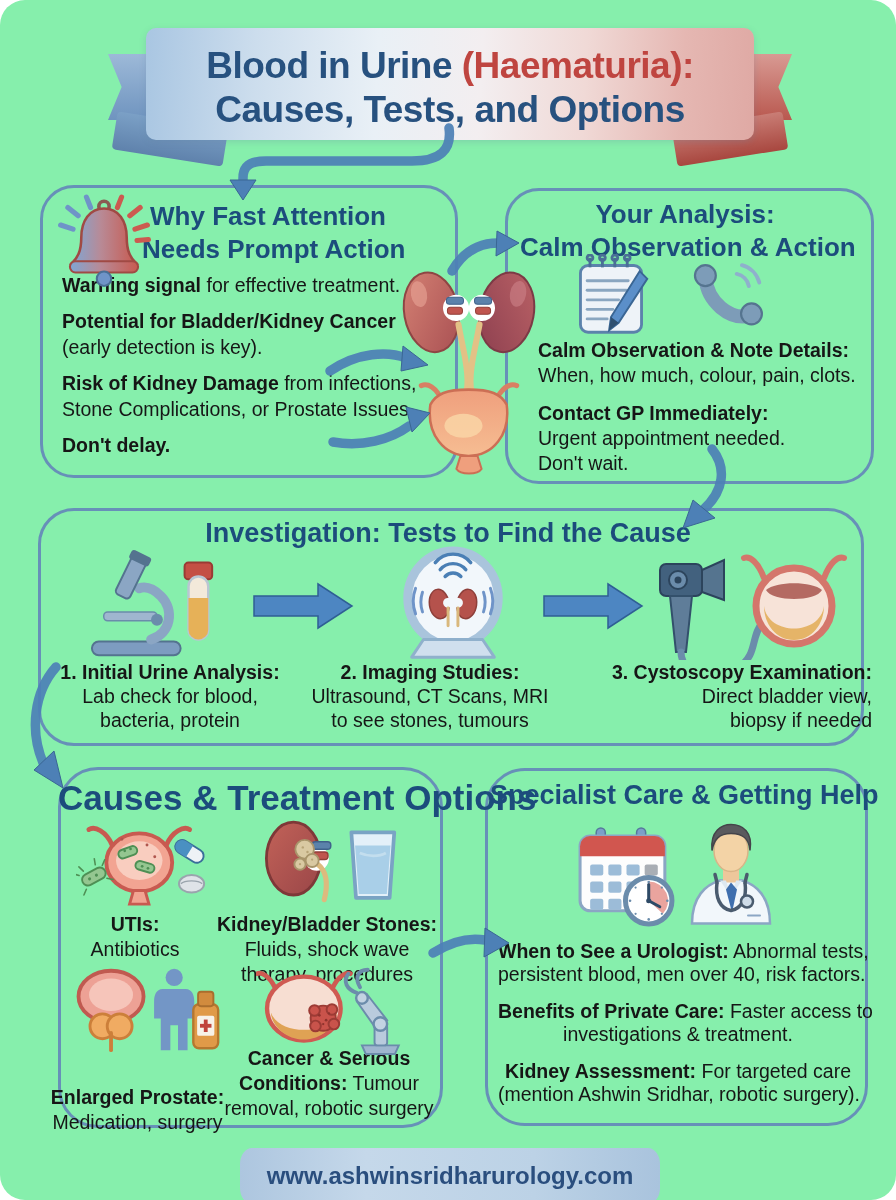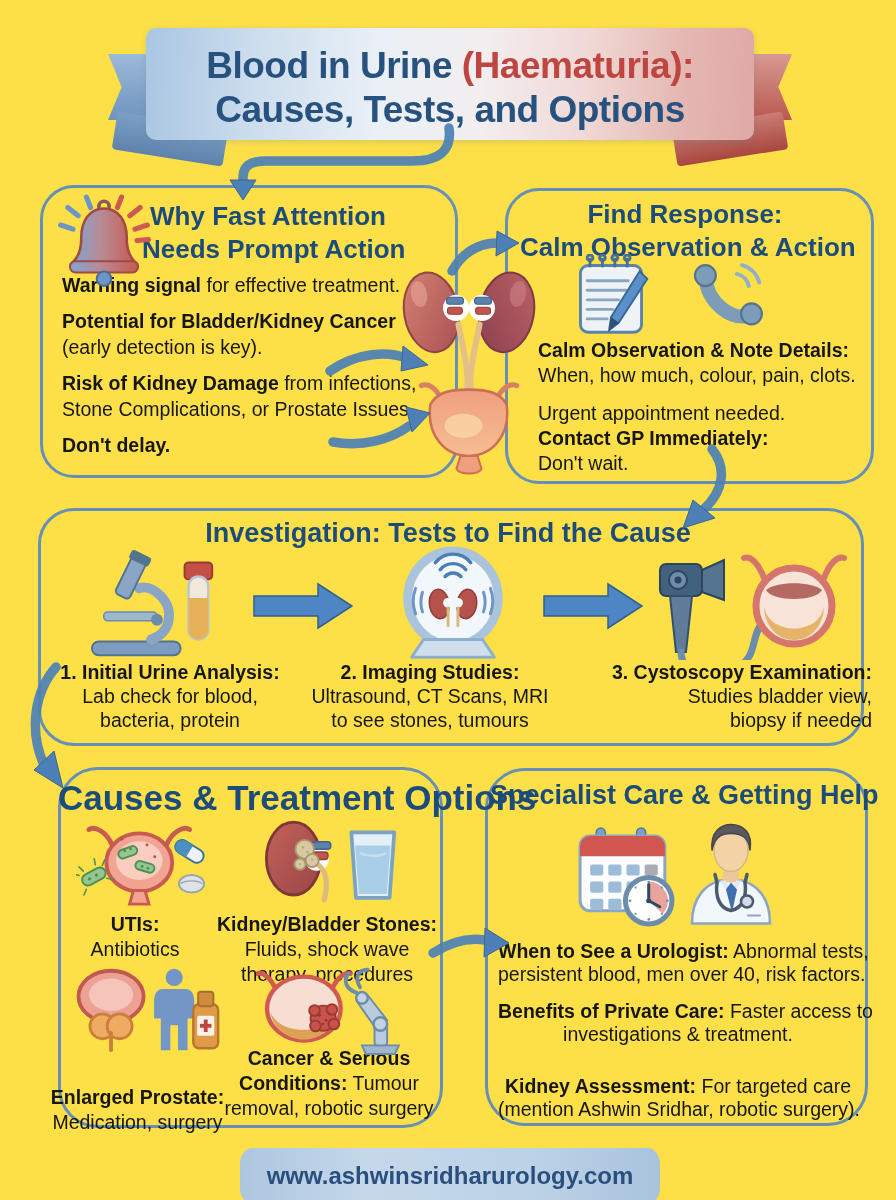--- a/index.html
+++ b/index.html
@@ -1,17 +1,17 @@
 <!DOCTYPE html>
 <html><head>
 <meta charset="utf-8">
 <style>
   html,body{margin:0;padding:0;background:#ffffff;}
-  .stage{position:relative;width:896px;height:1200px;background:#fde047;
-         font-family:"Liberation Sans",sans-serif;overflow:hidden;}
+  .stage{position:relative;width:896px;height:1200px;background:#86efac;
+         font-family:"Liberation Sans",sans-serif;overflow:hidden;border-radius:25px;}
   .abs{position:absolute;}
   .box{position:absolute;border:3.5px solid #6790b8;background:transparent;z-index:1;}
   .hd{color:#1c4c7c;font-weight:bold;text-align:center;z-index:3;}
   .bt{color:#161616;font-size:19.5px;line-height:26px;z-index:3;}
   .bt b{font-weight:bold;}
   .nw{white-space:nowrap;}
   .ctr{text-align:center;}
   .icon{z-index:4;}
   
   .band{left:146px;top:28px;width:608px;height:112px;border-radius:10px;z-index:2;
@@ -130,21 +130,21 @@
     <path d="M72 82 C77 110 81 120 81 138 C81 150 79 152 75 157" fill="none" stroke="#e3c186" stroke-width="6" stroke-linecap="round"></path>
     <path d="M93 82 C88 110 84 120 84 138 C84 150 86 152 90 157" fill="none" stroke="#e3c186" stroke-width="6" stroke-linecap="round"></path>
     <path d="M52 151 C46 143 40 141 35 143" fill="none" stroke="#d97f63" stroke-width="5" stroke-linecap="round"></path>
     <path d="M113 151 C119 143 125 141 130 143" fill="none" stroke="#d97f63" stroke-width="5" stroke-linecap="round"></path>
     <path d="M44 162 C40 192 58 213 82 213 C106 213 124 192 120 162 C114 151 104 147 82 147 C60 147 50 151 44 162 Z" fill="url(#blG)" stroke="#cc6f55" stroke-width="2.5"></path>
     <path d="M74 213 L70 226 C74 232 91 232 95 226 L91 213 Z" fill="#ef9f7d" stroke="#cc6f55" stroke-width="2"></path>
     <ellipse cx="77" cy="183" rx="19" ry="12" fill="#f9d5a6" opacity="0.85"></ellipse>
   </svg>
 
   <div class="abs hd" style="left:520px;top:198px;width:330px;font-size:26px;line-height:33px;">
-    <div class="nw">Find Response:</div>
+    <div class="nw">Your Analysis:</div>
     <div class="nw">Calm Observation &amp; Action</div>
   </div>
   <svg class="abs icon" style="left:570px;top:254px;width:82px;height:84px;" viewBox="0 0 80 88">
     <rect x="8" y="12" width="64" height="70" rx="8" fill="#eef3f8" stroke="#5b82ab" stroke-width="3"></rect>
     <g stroke="#4a6f96" stroke-width="3" fill="none">
       <path d="M18 14 L18 4"></path>
         <path d="M31 14 L31 4"></path>
         <path d="M44 14 L44 4"></path>
         <path d="M57 14 L57 4"></path>
       <circle cx="18" cy="4" r="3"></circle>
@@ -170,22 +170,22 @@
       <path d="M56 20 A18 18 0 0 1 70 34"></path>
       <path d="M62 10 A28 28 0 0 1 82 30"></path>
     </g>
   </svg>
   <div class="abs bt" style="left:538px;top:338px;width:330px;line-height:25px;">
     <div style="margin-bottom:13px;">
       <div class="nw"><b>Calm Observation &amp; Note Details:</b></div>
       <div class="nw"><span>When, how much, colour, pain, clots.</span></div>
     </div>
     <div>
+      <div class="nw"><b>Contact GP Immediately:</b></div>
       <div class="nw"><span>Urgent appointment needed.</span></div>
-      <div class="nw"><b>Contact GP Immediately:</b></div>
       <div class="nw"><span>Don't wait.</span></div>
     </div>
   </div>
 
   <div class="abs hd nw" style="left:123px;top:518px;width:650px;font-size:27px;">Investigation: Tests to Find the Cause</div>
 
   <svg class="abs icon" style="left:86px;top:548px;width:138px;height:112px;" viewBox="0 0 140 112">
     <rect x="6" y="94" width="90" height="14" rx="7" fill="#7d9cc0" stroke="#54738f" stroke-width="2"></rect>
     <rect x="18" y="64" width="54" height="9" rx="4" fill="#9fb6cf" stroke="#6b8cab" stroke-width="1.5"></rect>
     <path d="M66 92 C86 86 90 62 76 48 C68 40 60 38 54 40" fill="none" stroke="#8ba6c4" stroke-width="10" stroke-linecap="round"></path>
@@ -244,21 +244,21 @@
     <div class="nw">Lab check for blood,</div>
     <div class="nw">bacteria, protein</div>
   </div>
   <div class="abs bt ctr" style="left:280px;top:660px;width:300px;line-height:24px;">
     <div class="nw"><b>2. Imaging Studies:</b></div>
     <div class="nw">Ultrasound, CT Scans, MRI</div>
     <div class="nw">to see stones, tumours</div>
   </div>
   <div class="abs bt ctr" style="left:572px;top:660px;width:300px;line-height:24px;text-align:right;">
     <div class="nw"><b>3. Cystoscopy Examination:</b></div>
-    <div class="nw">Studies bladder view,</div>
+    <div class="nw">Direct bladder view,</div>
     <div class="nw">biopsy if needed</div>
   </div>
 
   <div class="abs hd nw" style="left:58px;top:778px;width:380px;font-size:35px;">Causes &amp; Treatment Options</div>
 
   <svg class="abs icon" style="left:76px;top:816px;width:142px;height:92px;" viewBox="0 0 140 95">
     <ellipse cx="62" cy="48" rx="34" ry="30" fill="#f2a492" stroke="#c85a50" stroke-width="4"></ellipse>
     <path d="M34 30 C28 16 16 10 10 14" fill="none" stroke="#c85a50" stroke-width="5" stroke-linecap="round"></path>
     <path d="M90 30 C96 16 108 10 114 14" fill="none" stroke="#c85a50" stroke-width="5" stroke-linecap="round"></path>
     <ellipse cx="62" cy="46" rx="24" ry="20" fill="#f9cdbf"></ellipse>
@@ -435,21 +435,21 @@
     <circle cx="61" cy="79" r="6" fill="#cfdce8" stroke="#4a5b6e" stroke-width="2.5"></circle>
     <path d="M31 60 L29 52 M59 60 L61 52" stroke="#4a5b6e" stroke-width="3.5" stroke-linecap="round"></path>
     <path d="M62 93 L74 93" stroke="#8ba6c4" stroke-width="2" stroke-linecap="round"></path>
   </svg>
 
   <div class="abs bt ctr" style="left:498px;top:940px;width:360px;line-height:23px;">
     <div style="margin-bottom:14px;">
       <div class="nw"><b>When to See a Urologist:</b><span> Abnormal tests,</span></div>
       <div class="nw">persistent blood, men over 40, risk factors.</div>
     </div>
-    <div style="margin-bottom:29px;">
+    <div style="margin-bottom:14px;">
       <div class="nw"><b>Benefits of Private Care:</b><span> Faster access to</span></div>
       <div class="nw">investigations &amp; treatment.</div>
     </div>
     <div>
       <div class="nw"><b>Kidney Assessment:</b><span> For targeted care</span></div>
       <div class="nw">(mention Ashwin Sridhar, robotic surgery).</div>
     </div>
   </div>
 
   <div class="abs footer-band">

